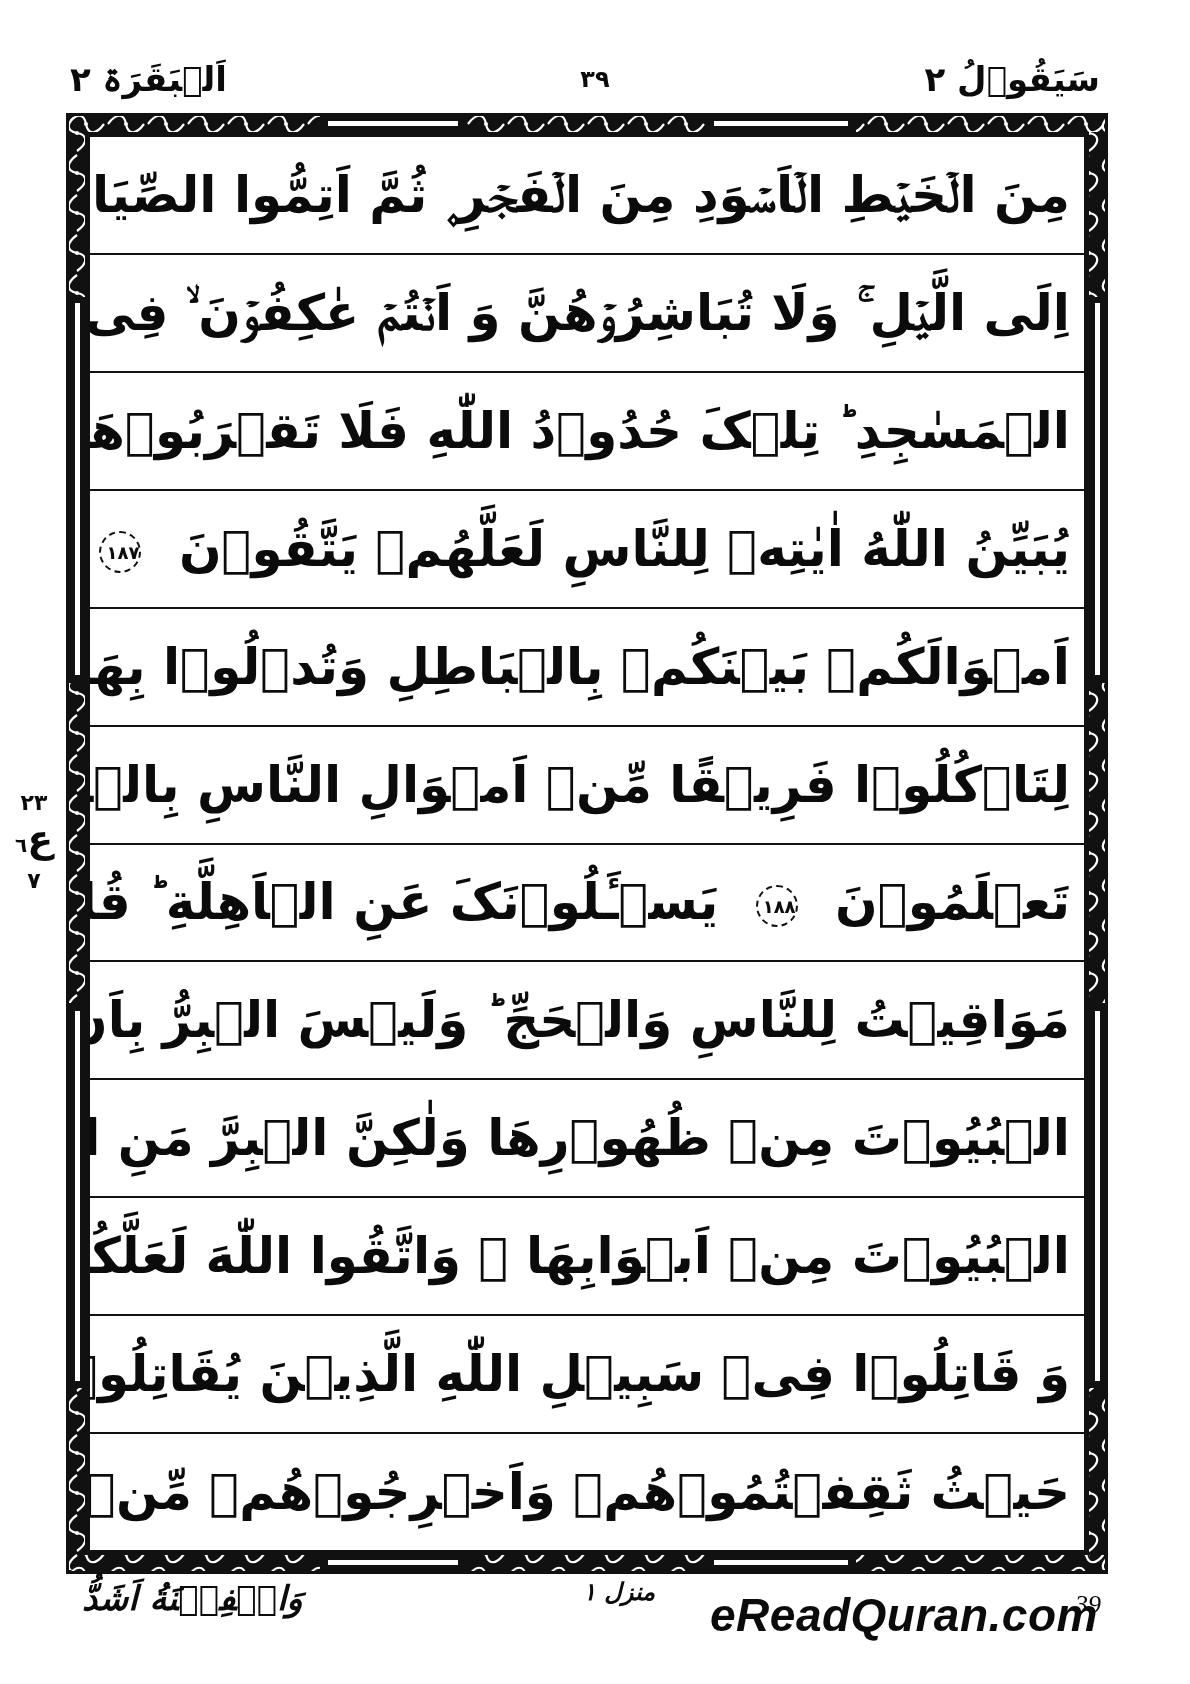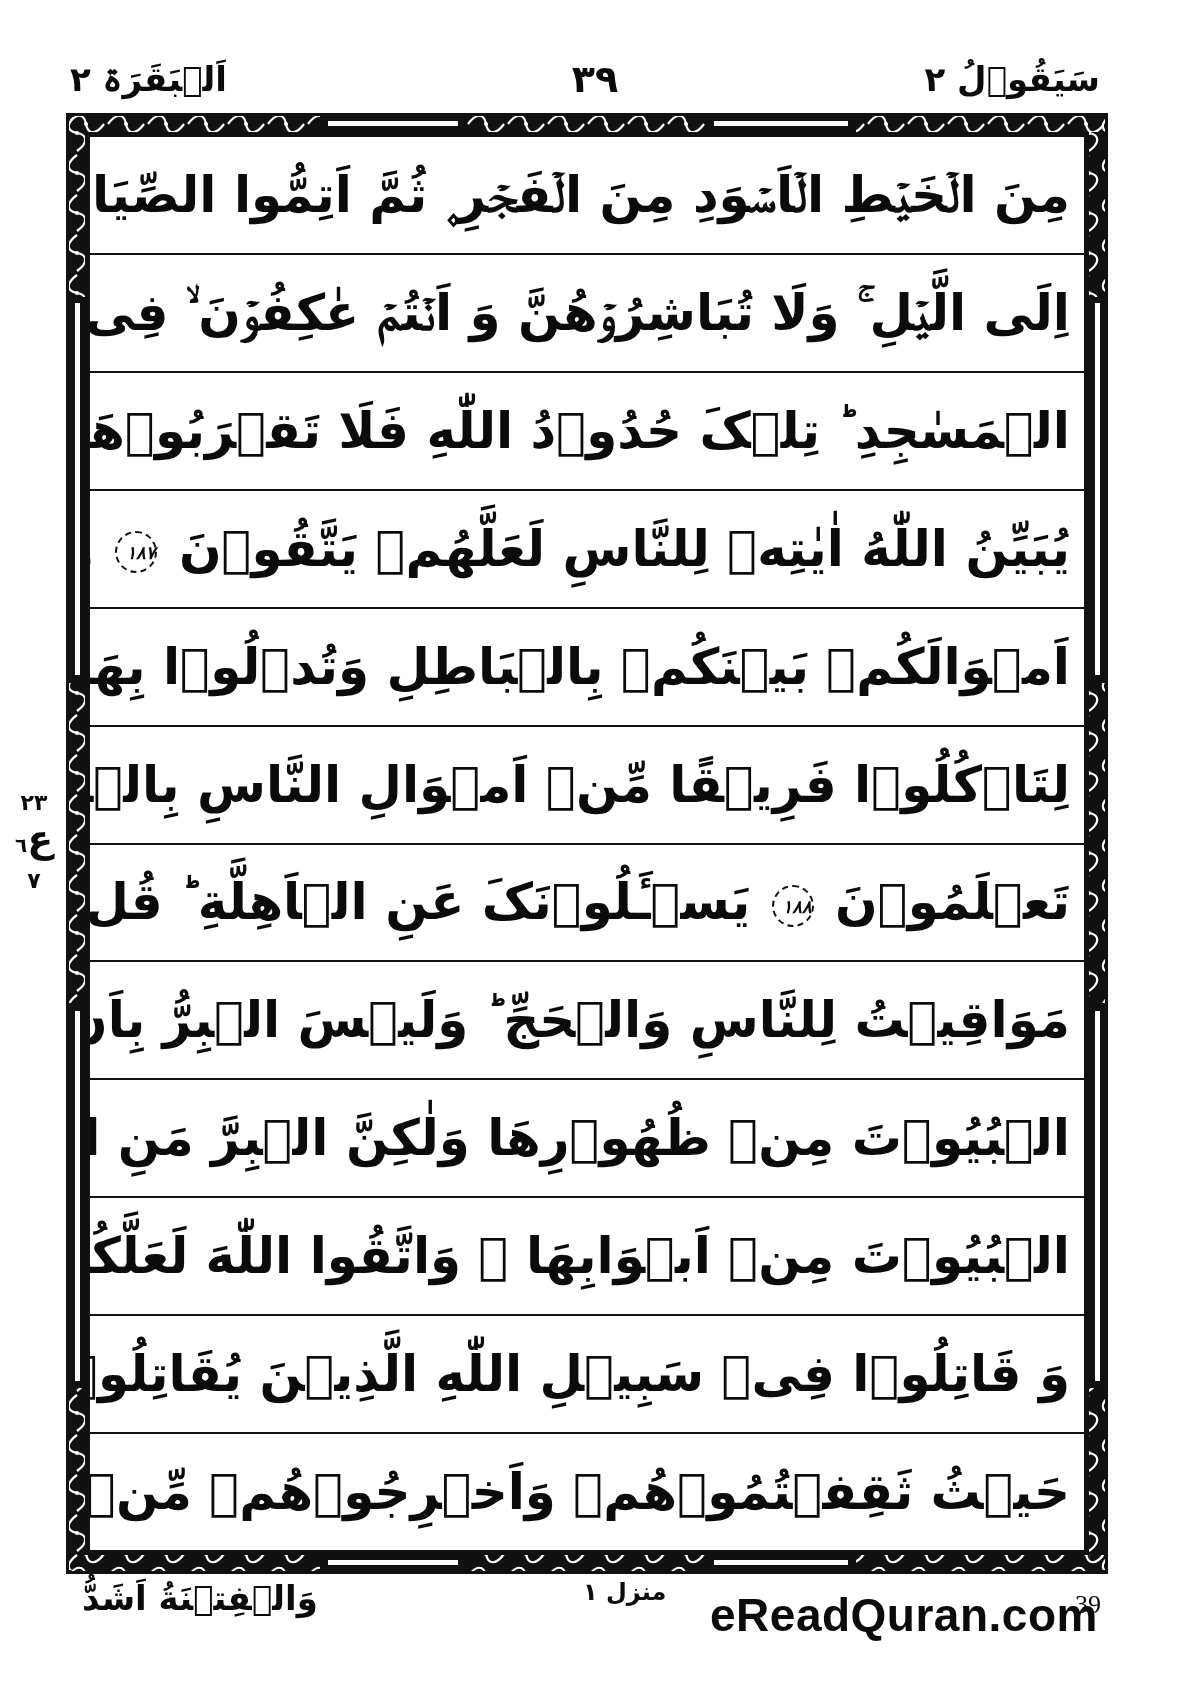--- a/index.html
+++ b/index.html
@@ -3,21 +3,21 @@
 <meta charset="utf-8">
 <style>
   html, body { margin: 0; padding: 0; background: #ffffff; }
   body { width: 1190px; height: 1684px; position: relative; overflow: hidden;
          font-family: "DejaVu Sans", sans-serif; color: #0b0b0b; }
 
   
   .hdr { position: absolute; top: 52px; height: 54px; font-size: 34px; font-weight: bold;
          direction: rtl; line-height: 54px; white-space: nowrap; }
   .hdr-juz   { right: 90px; }
-  .hdr-page  { left: 0; right: 0; text-align: center; font-size: 38px; }
+  .hdr-page  { left: 0; right: 0; text-align: center; font-size: 24px; }
   .hdr-surah { left: 70px; }
 
   
   .frame { position: absolute; left: 66px; top: 113px; width: 1042px; height: 1461px;
            background: #111; box-sizing: border-box; }
   .frame-orn { position: absolute; inset: 0; }
   .frame-inner { position: absolute; left: 22px; top: 22px; right: 22px; bottom: 22px;
                  background: #fff; border: 2px solid #111; box-sizing: border-box; }
 
   
@@ -25,29 +25,29 @@
            flex-direction: column; }
   .line { flex: 1 1 0; border-bottom: 2px solid #111; display: flex; align-items: center;
           justify-content: center; direction: rtl; overflow: hidden; padding: 0 14px; }
   .line:last-child { border-bottom: none; }
   .line-text { font-family: "DejaVu Sans", sans-serif; font-size: 50px; font-weight: bold;
                white-space: nowrap; text-align: justify; text-align-last: justify;
                width: 100%; line-height: 1.6; letter-spacing: 0.5px; }
 
   .ayah { display: inline-block; font-size: 18px; font-weight: bold; border: 2px dashed #111;
           border-radius: 50%; width: 42px; height: 42px; line-height: 40px; text-align: left;
-          vertical-align: middle; margin: 0 4px; box-sizing: border-box; direction: rtl; font-style: italic; }
+          vertical-align: middle; margin: 0 20px; box-sizing: border-box; direction: rtl; }
 
   
   .ruku { position: absolute; left: 14px; top: 790px; width: 40px; text-align: center;
           font-size: 22px; font-weight: bold; line-height: 26px; direction: rtl; }
   .ruku-ain { font-size: 38px; line-height: 46px; display: block; }
 
   
-  .ftr { position: absolute; white-space: nowrap; }
+  .ftr { position: absolute; white-space: nowrap; font-style: italic; }
   .ftr-catch { left: 82px; top: 1578px; font-size: 34px; font-weight: bold; direction: rtl; }
   .ftr-manzil { left: 583px; top: 1578px; font-size: 24px; font-weight: bold; direction: rtl; }
   .ftr-site { left: 710px; top: 1588px; font-family: "Liberation Sans", sans-serif;
               font-size: 46px; font-weight: bold; letter-spacing: 0.5px; }
   .ftr-num { left: 1075px; top: 1590px; font-family: "Liberation Serif", serif;
              font-size: 26px; }
 </style>
 </head>
 <body>
 

